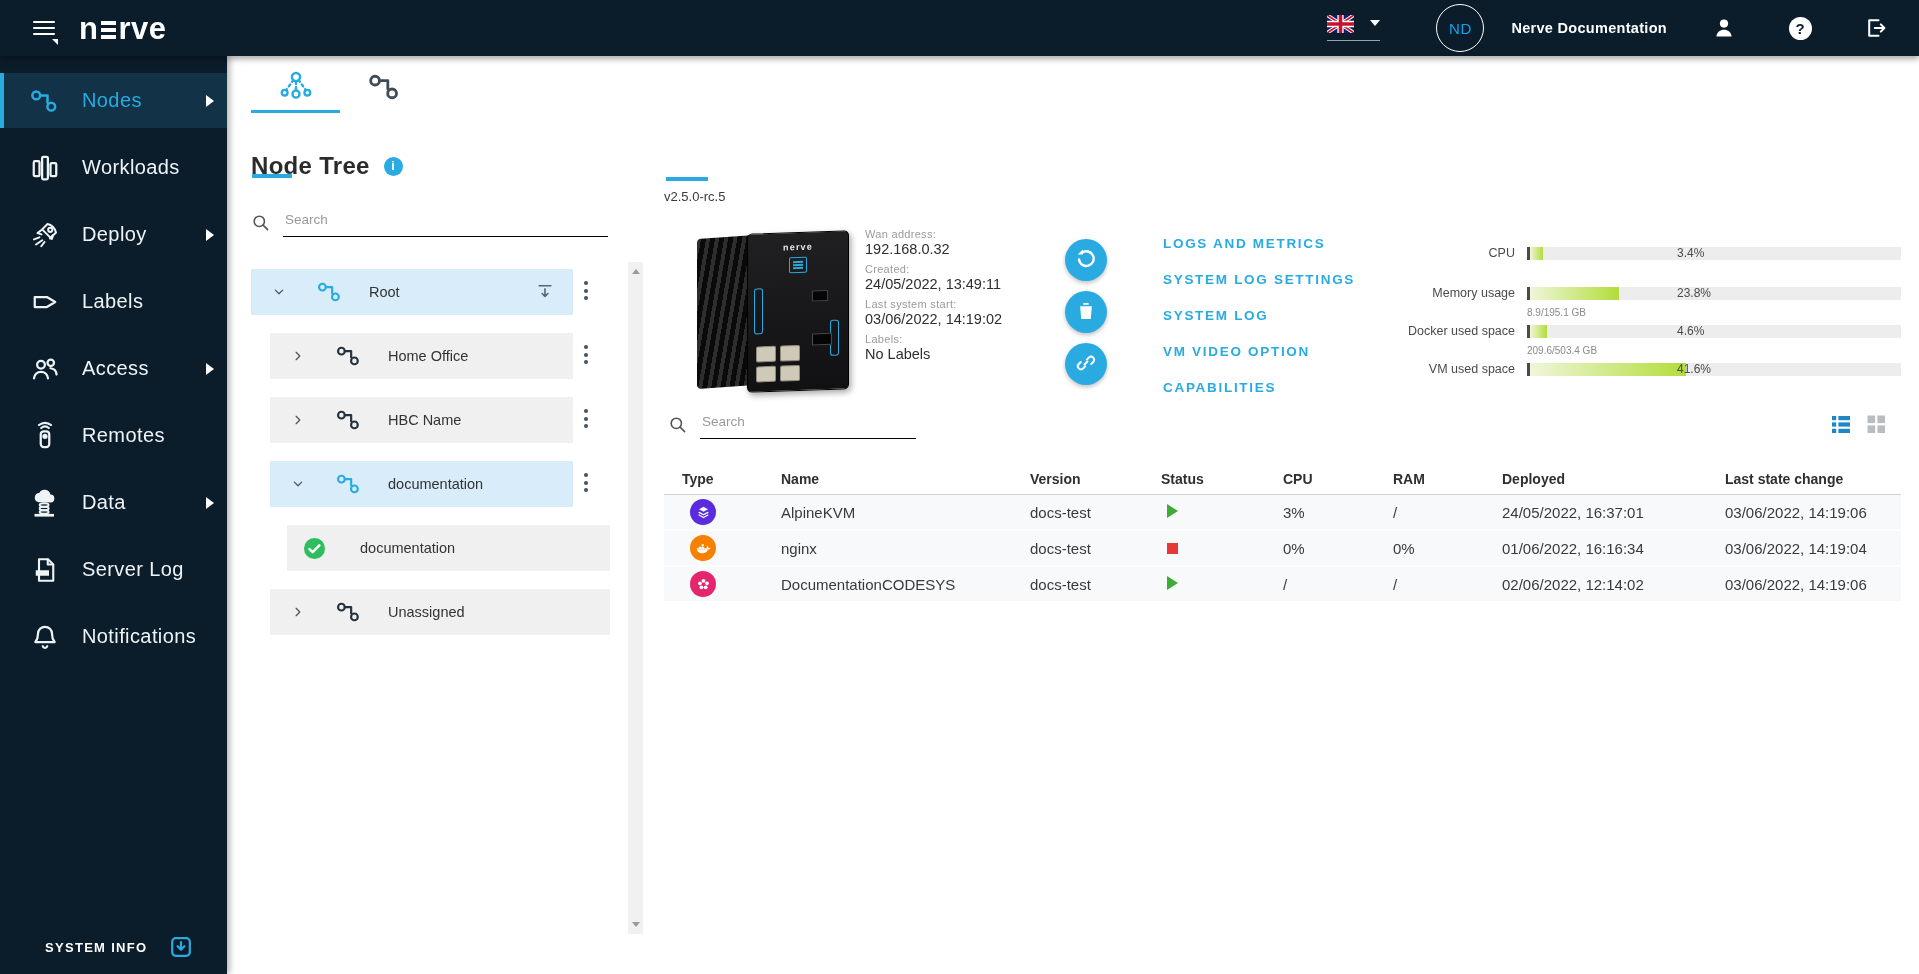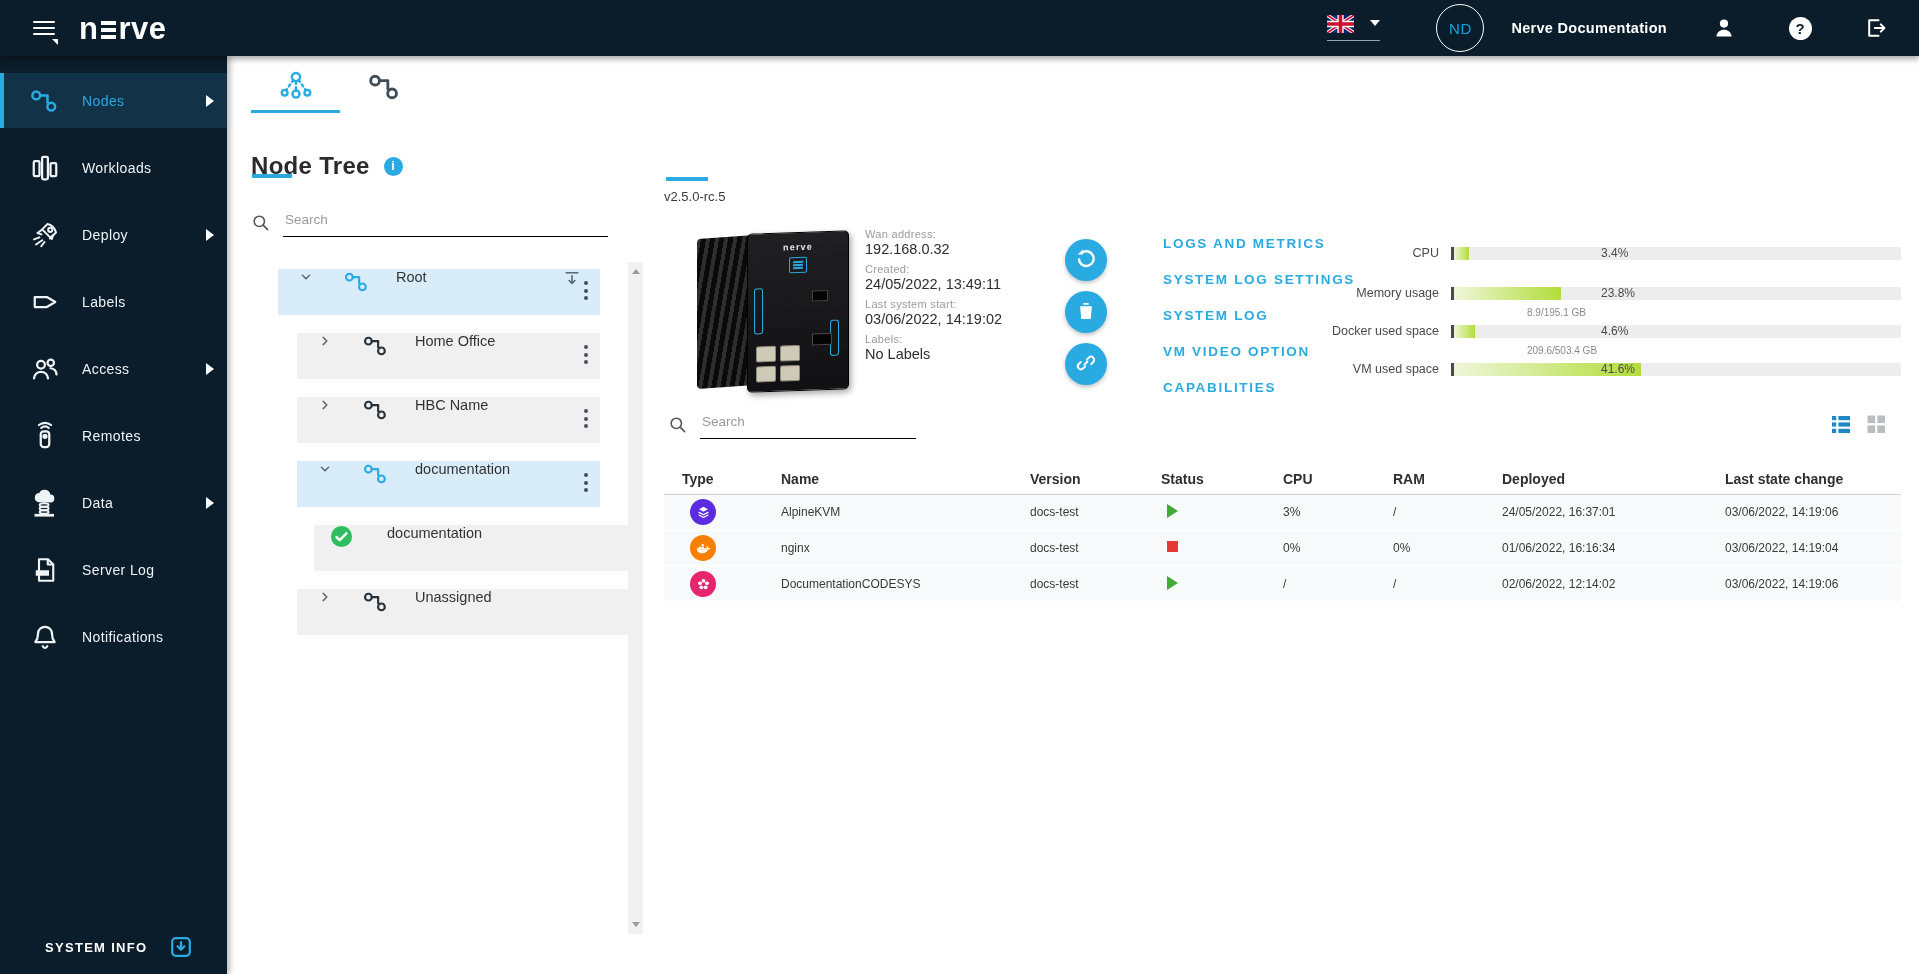--- a/index.html
+++ b/index.html
@@ -25,21 +25,21 @@
   .help-badge{width:23px;height:23px;border-radius:50%;background:#fff;color:#0b1c2a;font-weight:700;font-size:15px;display:flex;align-items:center;justify-content:center;}
   .tb-btn.last{margin-right:30px;}
 
   
   .sidebar{position:absolute;top:56px;left:0;bottom:0;width:227px;background:#0b1c2a;z-index:20;box-shadow:3px 0 6px rgba(0,0,0,.28);}
   .sb-items{padding-top:17px;}
   .sb-item{height:55px;display:flex;align-items:center;padding-left:30px;margin-bottom:12px;color:#eef3f6;cursor:pointer;position:relative;}
   .sb-item.active{background:#113247;border-left:4px solid #29abe2;padding-left:26px;color:#29abe2;}
   .sb-icon{width:30px;height:30px;flex:none;}
   .sb-icon svg{width:100%;height:100%;}
-  .sb-label{margin-left:22px;font-size:14px;letter-spacing:.4px;}
+  .sb-label{margin-left:22px;font-size:20px;letter-spacing:.4px;}
   .sb-arrow{position:absolute;right:13px;width:0;height:0;border-top:6px solid transparent;border-bottom:6px solid transparent;border-left:8px solid #fff;}
   .system-info{position:absolute;bottom:15px;left:45px;display:flex;align-items:center;gap:22px;color:#fff;cursor:pointer;}
   .si-label{font-size:13px;font-weight:700;letter-spacing:1.3px;}
   .si-icon{width:24px;height:24px;}
   .si-icon svg{width:100%;height:100%;}
 
   
   .main{position:absolute;top:56px;left:227px;right:0;bottom:0;background:#fff;}
   .tab{position:absolute;top:12px;height:42px;display:flex;align-items:center;justify-content:center;cursor:pointer;}
   .tab svg{width:34px;height:36px;}
@@ -52,21 +52,21 @@
   .nt-underline{position:absolute;left:25px;top:118px;width:40px;height:4px;background:#29abe2;}
 
   .search{position:absolute;display:flex;align-items:flex-end;}
   .search .mag{width:19px;height:19px;margin-bottom:5px;color:#555;flex:none;}
   .search .mag svg{width:100%;height:100%;}
   .search input{flex:1;margin-left:13px;border:none;outline:none;border-bottom:1px solid #000000;height:26px;font-size:13.5px;color:#333;background:transparent;padding:0 0 4px 2px;font-family:inherit;}
   .search input::placeholder{color:#9a9a9a;}
   #nt-search{left:24px;top:150px;width:357px;height:31px;}
   #wl-search{left:441px;top:352px;width:248px;height:31px;}
 
-  .tree-row{position:absolute;height:46px;background:#f0f0f0;display:flex;cursor:pointer;margin-left:27px;}
+  .tree-row{position:absolute;height:46px;background:#f0f0f0;display:flex;align-items:center;cursor:pointer;}
   .tree-row.sel{background:#d8ecf9;}
   .tree-chevron{margin-left:20px;width:16px;height:16px;color:#4a5a66;flex:none;}
   .tree-chevron svg{width:100%;height:100%;}
   .tree-node-ic{margin-left:30px;width:26px;height:26px;flex:none;}
   .tree-node-ic svg{width:100%;height:100%;}
   .tree-node-ic.blue{color:#29abe2;}
   .tree-node-ic.dark{color:#26323c;}
   .tree-label{margin-left:26px;font-size:14.5px;color:#333;white-space:nowrap;}
   .tree-pin{margin-left:auto;margin-right:18px;width:20px;height:20px;color:#51677a;cursor:pointer;}
   .tree-pin svg{width:100%;height:100%;}
@@ -106,34 +106,34 @@
 
   .nd-actions{position:absolute;left:838px;top:183px;display:flex;flex-direction:column;gap:10px;}
   .act-btn{width:42px;height:42px;border-radius:50%;background:#29abe2;display:flex;align-items:center;justify-content:center;cursor:pointer;border:none;color:#fff;box-shadow:0 2px 4px rgba(0,0,0,.25);padding:0;}
   .act-btn svg{width:22px;height:22px;}
 
   .nd-links{position:absolute;left:936px;top:176px;}
   .nd-link{display:block;height:24px;line-height:24px;margin-bottom:12px;color:#29abe2;font-size:13.5px;font-weight:700;letter-spacing:1.7px;cursor:pointer;text-decoration:none;white-space:nowrap;}
 
   .stat-row{position:absolute;left:1000px;width:674px;display:flex;align-items:center;}
   .stat-label{width:288px;text-align:right;font-size:12.5px;color:#4a4a4a;white-space:nowrap;}
-  .stat-bar{position:relative;margin-left:12px;width:450px;height:13px;background:#ededed;flex:none;}
+  .stat-bar{position:relative;margin-left:12px;width:374px;height:13px;background:#ededed;flex:none;}
   .stat-tick{position:absolute;left:0;top:0;width:3px;height:13px;background:#4a4a4a;}
   .stat-fill{position:absolute;left:3px;top:0;height:13px;background:linear-gradient(to right,#eff6da,#b2dd3a);}
   .stat-pct{position:absolute;left:150px;top:0;font-size:12px;color:#4a4a4a;line-height:13px;font-style:normal;font-weight:400;}
   .stat-gb{position:absolute;left:1300px;font-size:10px;color:#8a8a8a;white-space:nowrap;}
 
   .view-toggles{position:absolute;left:1602px;top:356px;display:flex;gap:11px;}
   .vt{width:24px;height:24px;cursor:pointer;}
   .vt svg{width:100%;height:100%;}
 
   .wl-table{position:absolute;left:437px;top:408px;width:1237px;}
   .wl-head,.wl-row{display:grid;grid-template-columns:109px 241px 123px 114px 102px 101px 215px auto;align-items:center;gap:8px;}
   .wl-head{height:30px;border-bottom:1px solid #d0d0d0;font-size:14px;font-weight:700;color:#2f2f2f;}
-  .wl-row{height:34px;background:#f8f9fa;border-bottom:2px solid #fff;font-size:12px;color:#3a3a3a;cursor:pointer;}
+  .wl-row{height:34px;background:#f8f9fa;border-bottom:2px solid #fff;font-size:15px;color:#3a3a3a;cursor:pointer;}
   .c1{padding-left:18px;}
   .type-badge{width:26px;height:26px;border-radius:50%;display:flex;align-items:center;justify-content:center;margin-left:8px;}
   .type-badge svg{width:19px;height:19px;}
   .st-run{display:inline-block;width:0;height:0;border-top:7px solid transparent;border-bottom:7px solid transparent;border-left:11px solid #3faa35;margin-left:6px;}
   .st-stop{display:inline-block;width:11px;height:11px;background:#e53935;margin-left:6px;}
 </style>
 </head>
 <body>
 
 <div class="app">

